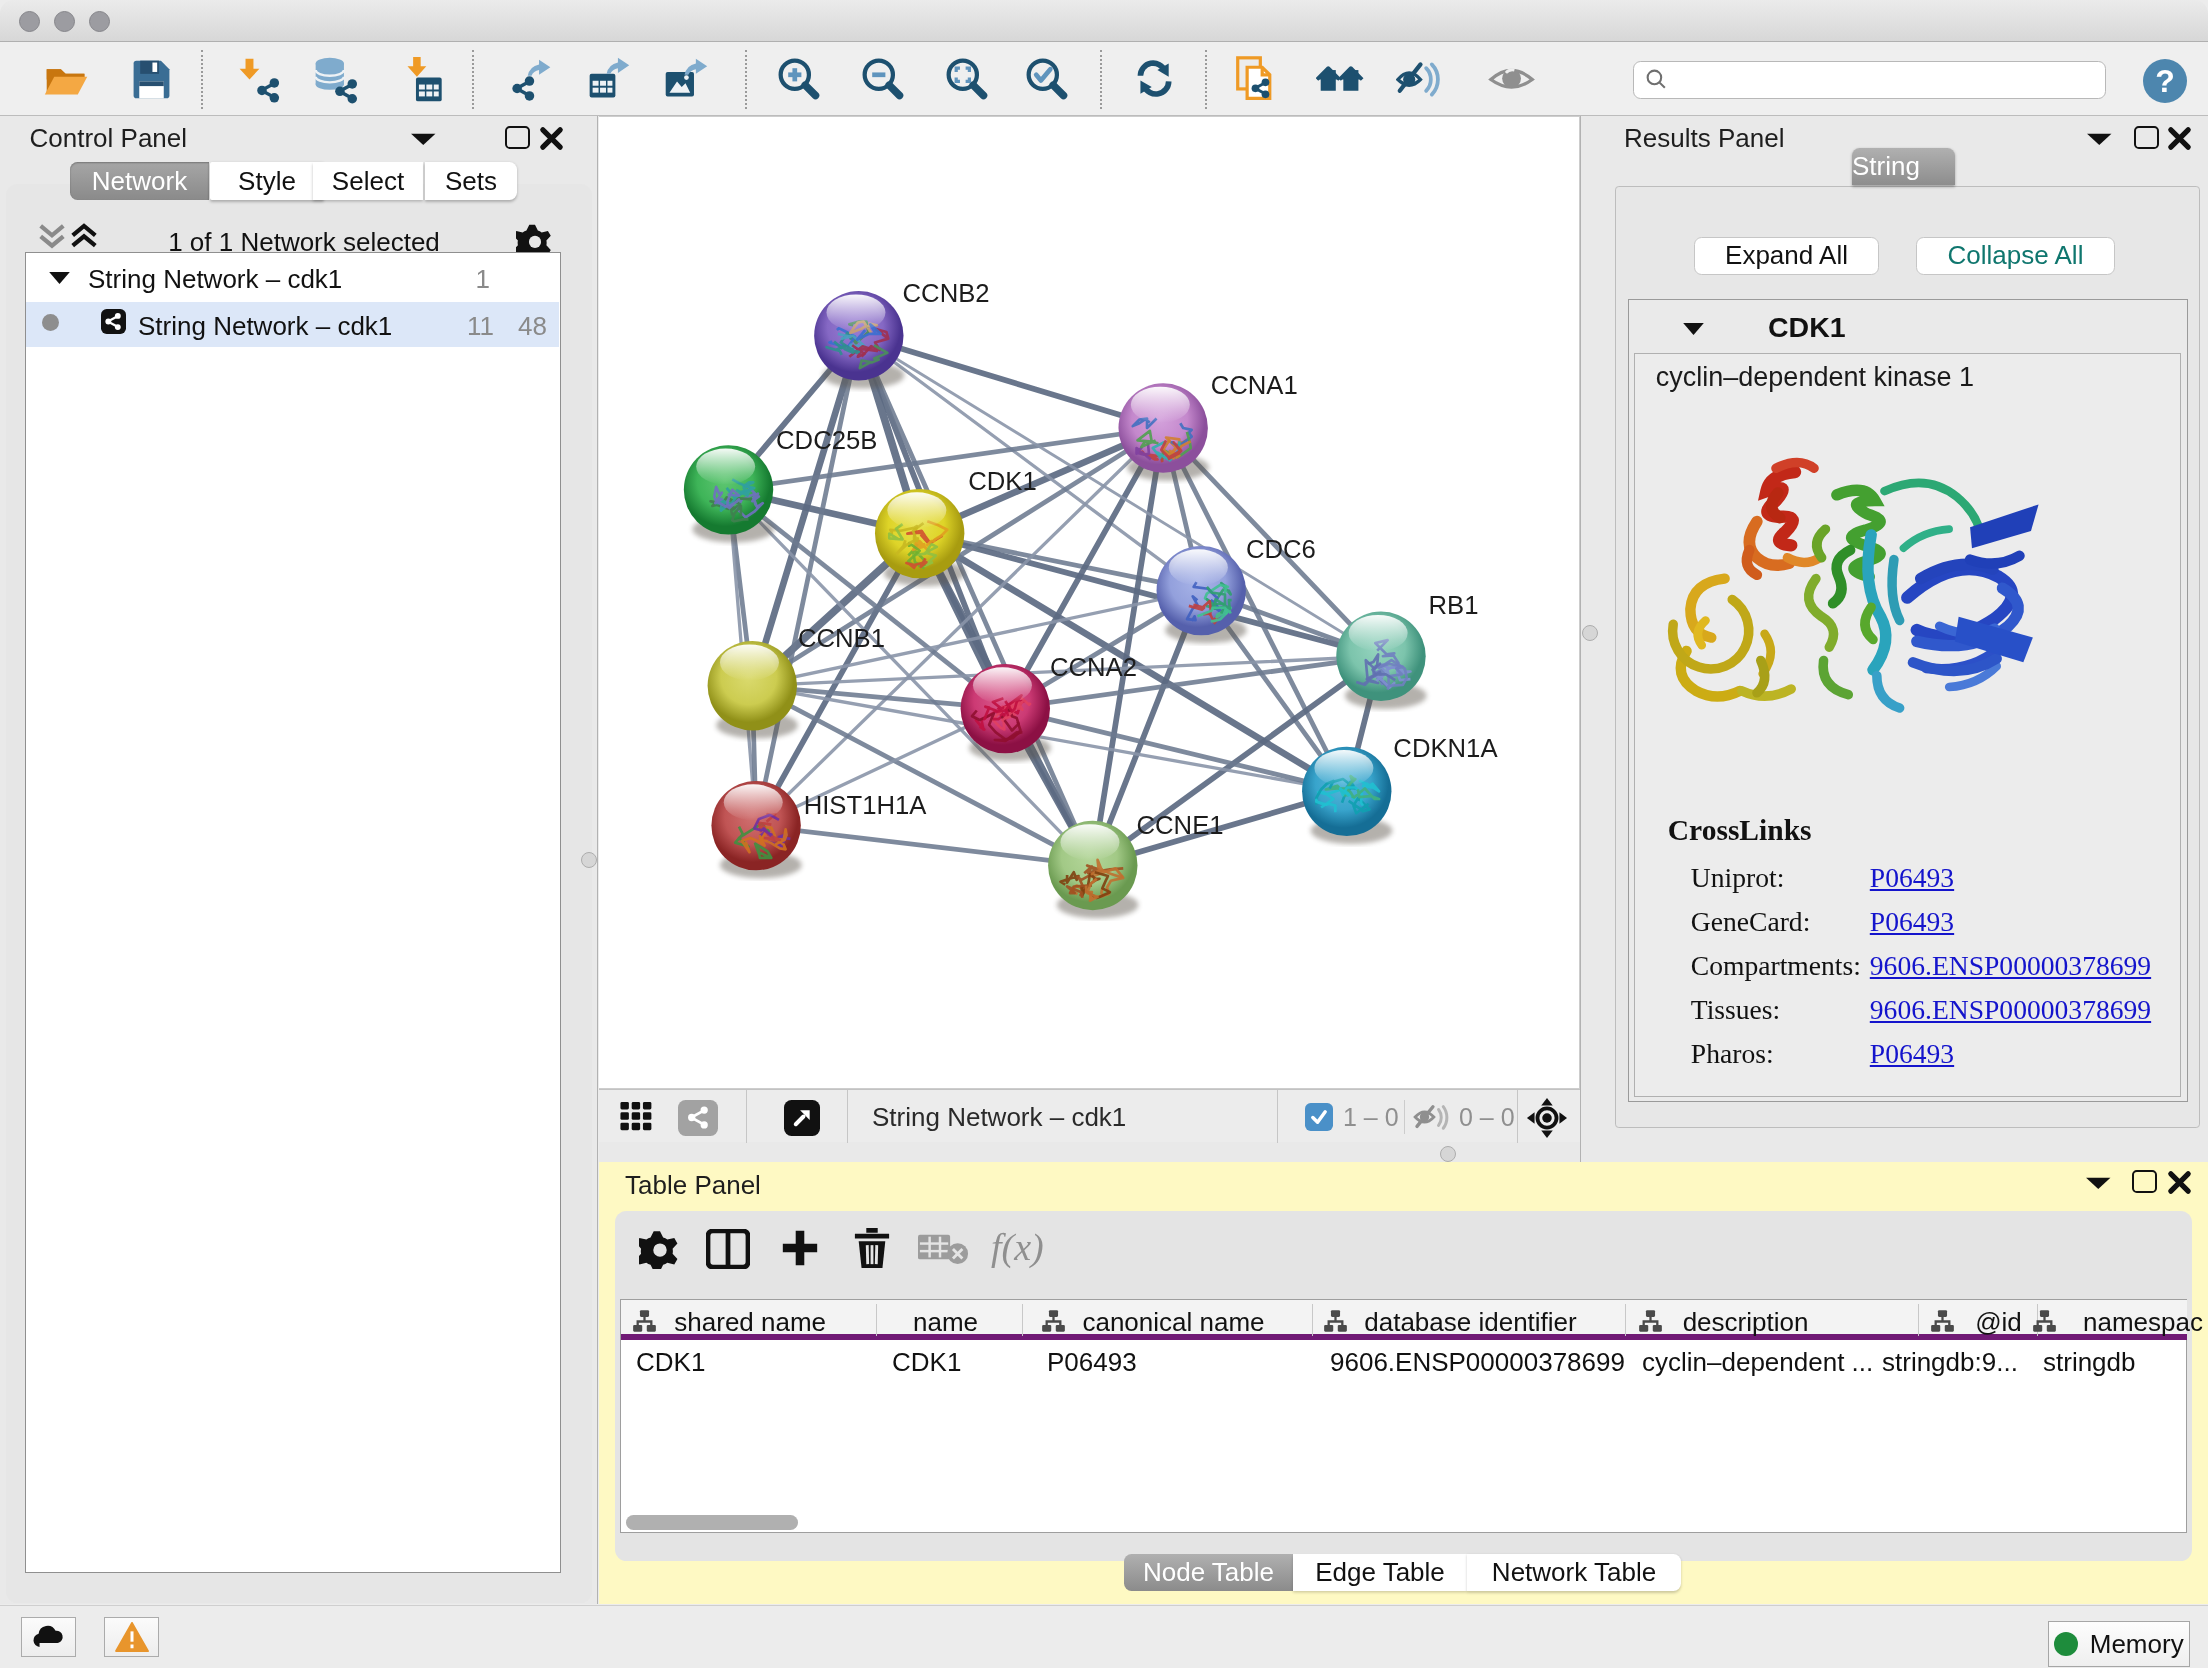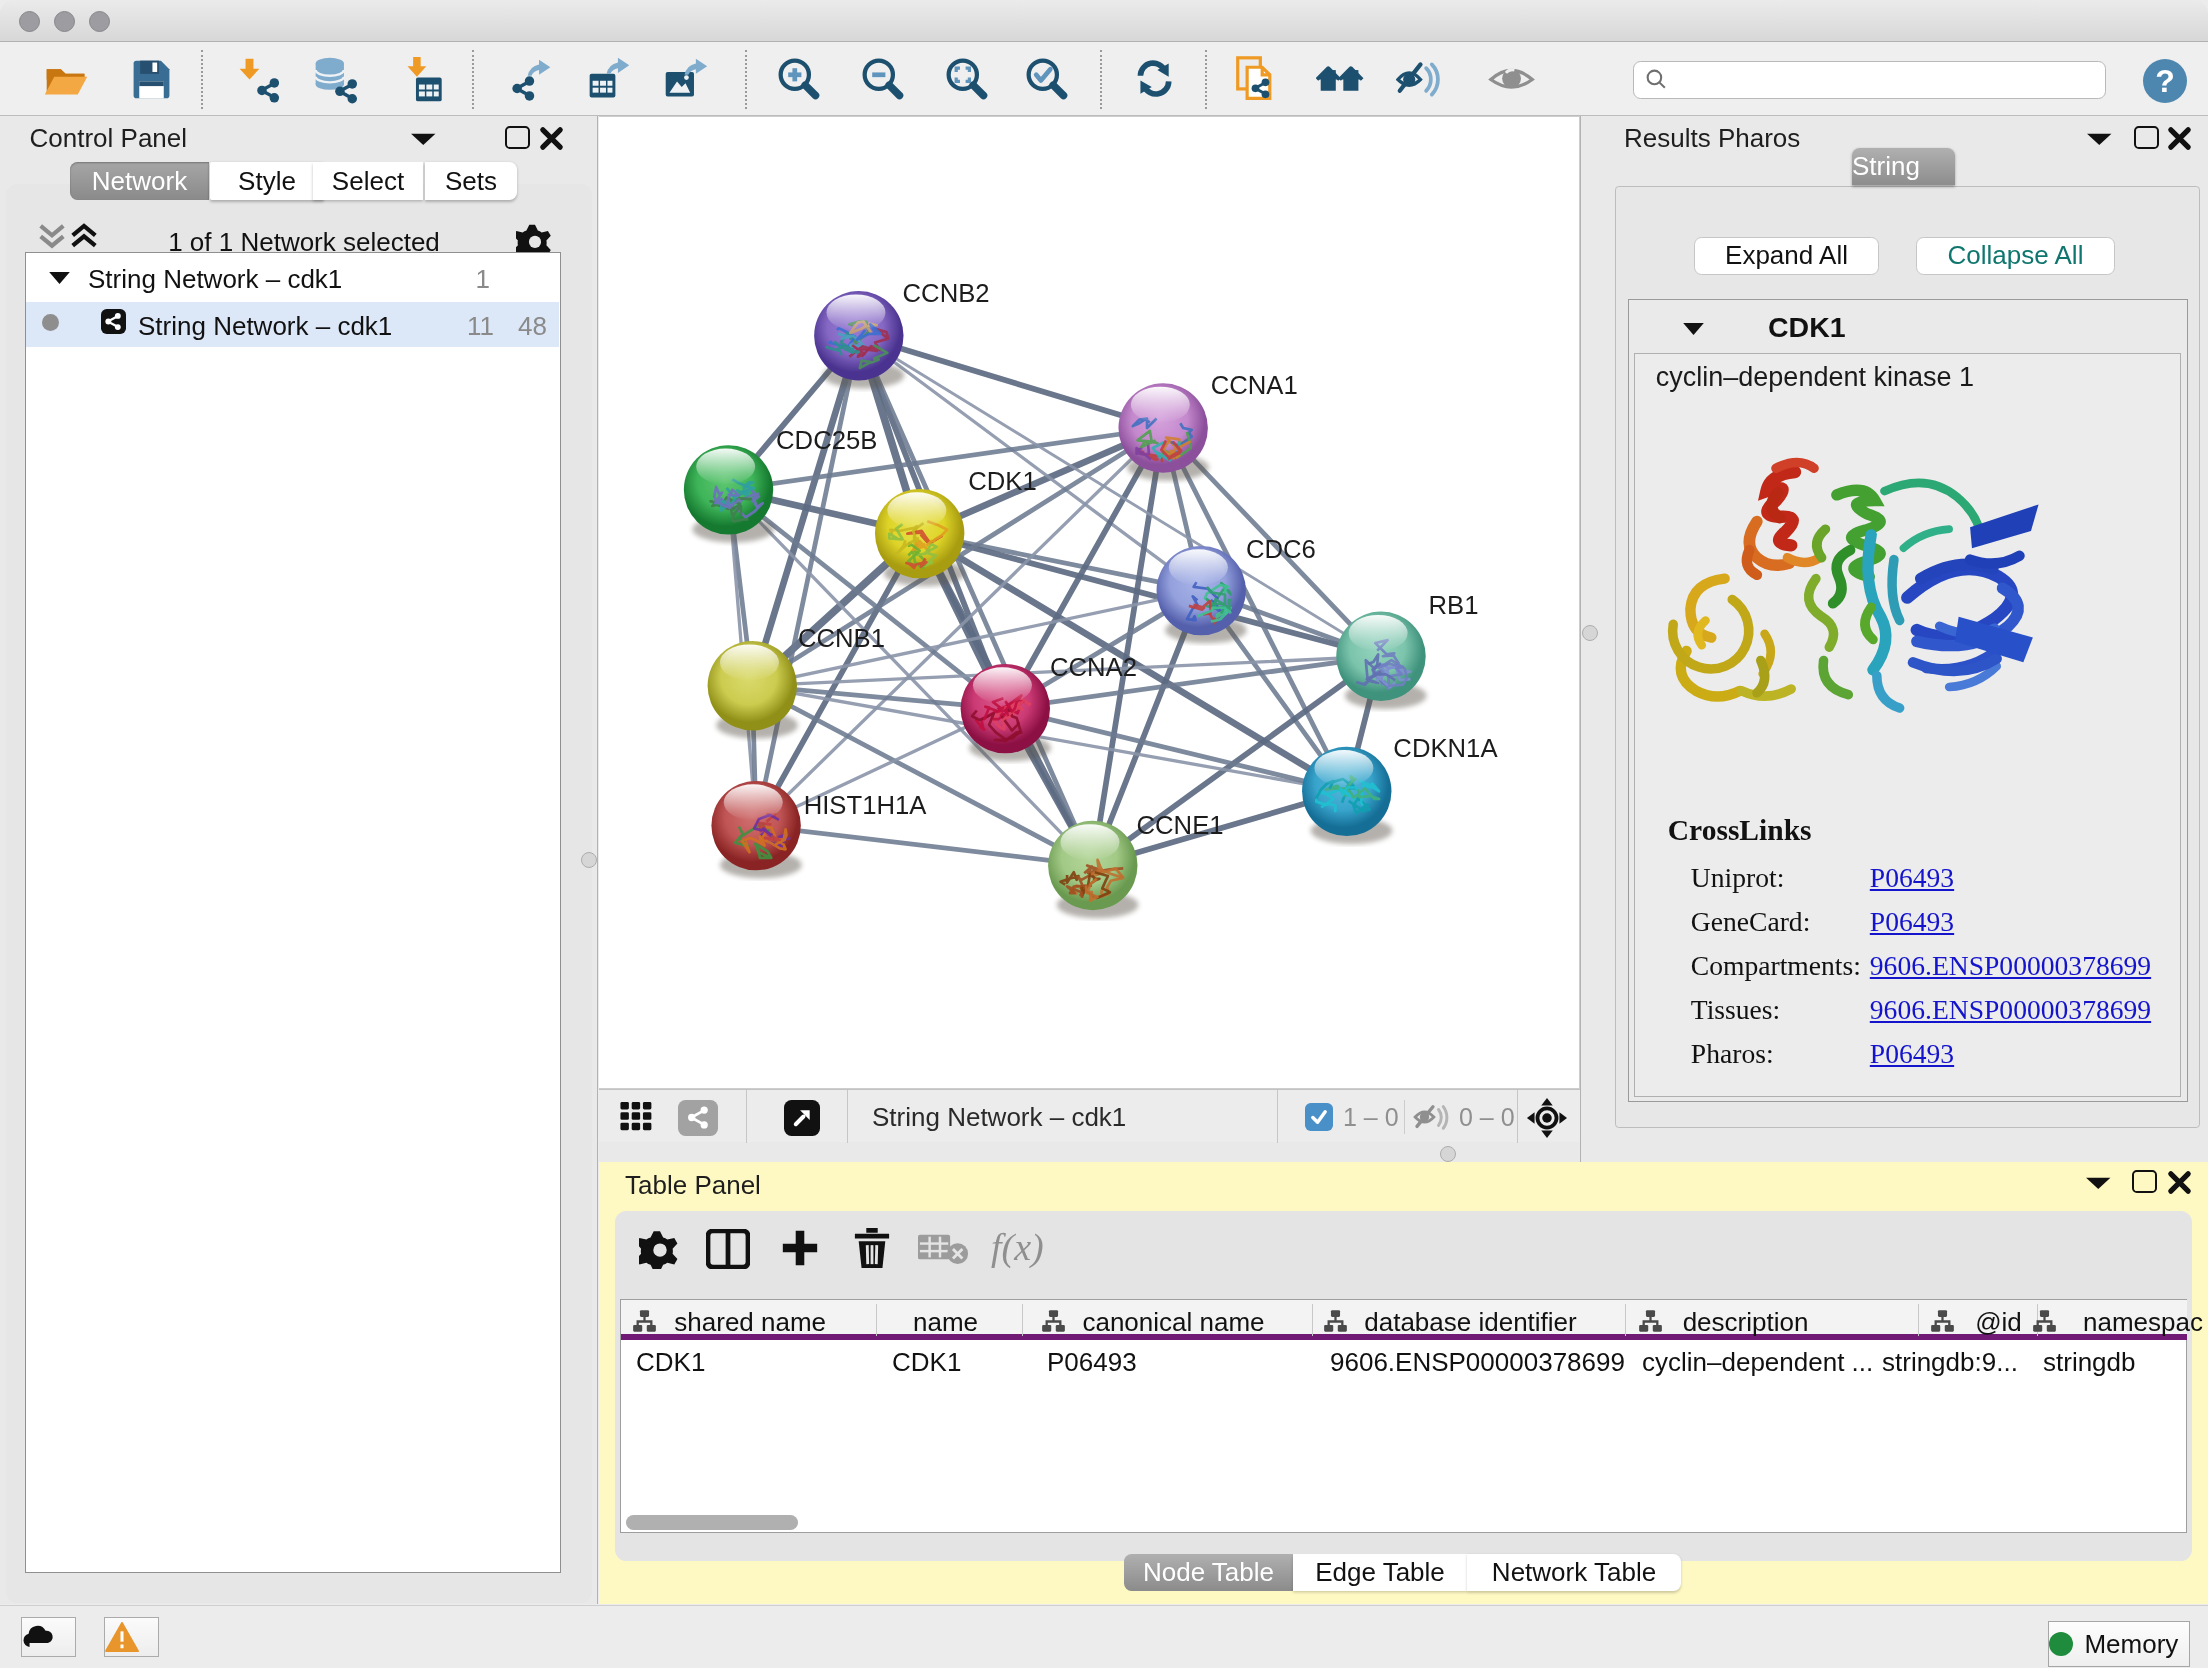--- a/index.html
+++ b/index.html
@@ -1,21 +1,21 @@
 <!DOCTYPE html>
 <html style="font-size:15px"><head><meta charset="utf-8">
 <style>
 *{margin:0;padding:0;box-sizing:border-box}
 html,body{width:2208px;height:1668px;overflow:hidden}
 body{font-family:"Liberation Sans",sans-serif;background:#ececec;position:relative}
 .abs{position:absolute}
 .ptitle{font-size:26px;color:#1e1e1e}
 svg{display:block}
 .sep{position:absolute;top:49px;height:59px;border-left:2.9px dotted #9a9a9a;width:0}
-.tbtn{position:absolute;display:flex;align-items:center;}
+.tbtn{position:absolute;display:flex;align-items:center;justify-content:center}
 </style></head>
 <body>
 
 <div class="abs" style="left:0;top:0;width:2208px;height:42px;background:linear-gradient(#ebebeb,#d7d7d7);border-bottom:1px solid #b0b0b0;border-radius:13.3px 13.3px 0 0">
   <div class="abs" style="left:19px;top:10.5px;width:21px;height:21px;border-radius:50%;background:#9c9ca1;border:1px solid #86868b"></div>
   <div class="abs" style="left:54px;top:10.5px;width:21px;height:21px;border-radius:50%;background:#9c9ca1;border:1px solid #86868b"></div>
   <div class="abs" style="left:89px;top:10.5px;width:21px;height:21px;border-radius:50%;background:#9c9ca1;border:1px solid #86868b"></div>
 </div>
 
 <div class="abs" id="toolbar" style="left:0;top:42px;width:2208px;height:74px;background:#efefef;border-bottom:1px solid #bcbcbc">
@@ -631,21 +631,21 @@
           <path d="M1 22 L9 16 V28 Z"></path>
           <path d="M43 22 L35 16 V28 Z"></path>
         </g>
         <circle cx="22" cy="22" r="5" fill="#111"></circle>
       </svg>
   </div>
   <div class="abs" style="left:841px;top:1030px;width:16px;height:16px;border-radius:50%;background:#d6d6d6;border:1px solid #adadad"></div>
 </div>
 
 <div class="abs" id="rpanel" style="left:1580px;top:116px;width:629px;height:1046px;background:#e9e9e9;border-left:1px solid #b2b2b2">
-  <div class="ptitle abs" style="left:43px;top:6.7px">Results Pharos</div>
+  <div class="ptitle abs" style="left:43px;top:6.7px">Results Panel</div>
   <svg class="abs" width="28.5" height="15" viewBox="0 0 30 16" style="left:504px;top:15px">
       <path d="M2 3 H28 L15 15 Z" fill="#111"></path>
     </svg>
   <div class="abs" style="left:553px;top:9.5px;width:25px;height:23px;border:2.9px solid #111;border-radius:4.8px"></div>
   <svg class="abs" width="25" height="25" viewBox="0 0 26 26" style="left:586px;top:9.5px">
       <path d="M4 4 L22 22 M22 4 L4 22" stroke="#111" stroke-width="5.5" stroke-linecap="round"></path>
     </svg>
   <div class="abs" style="left:34px;top:70px;width:585px;height:942px;background:#e7e7e7;border:1px solid #bdbdbd;border-radius:3.8px"></div>
   <div class="abs" style="left:271px;top:32px;width:103px;height:37px;background:linear-gradient(#b0b0b0,#8d8d8d);border-radius:7.6px 7.6px 0 0;color:#fff;font-size:26px;text-align:left;line-height:37px;box-shadow:0 1.9px 2.9px rgba(0,0,0,.3)">String</div>
   <div class="abs" style="left:113px;top:121px;width:185px;height:38px;background:#fff;border:1.9px solid #c6c6c6;border-radius:7.6px;font-size:26px;color:#111;text-align:center;line-height:34px">Expand All</div>

